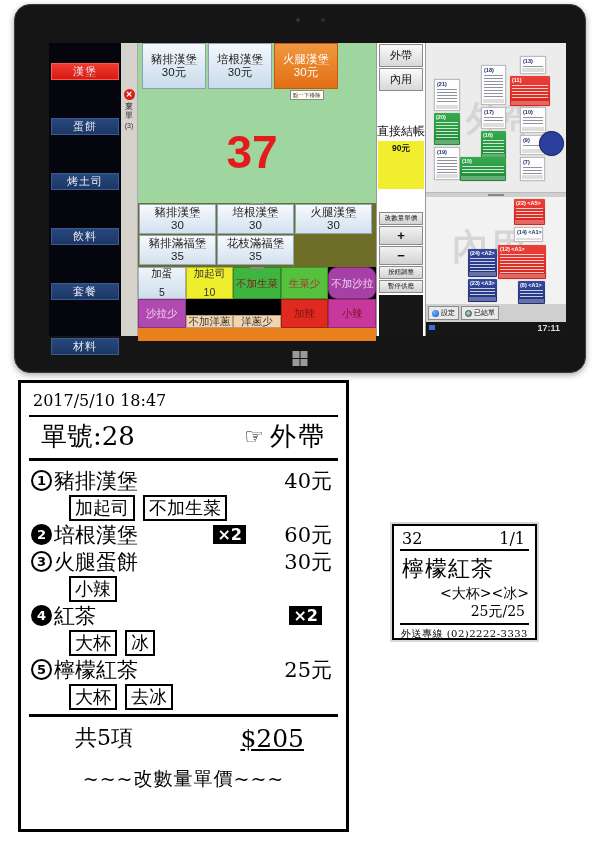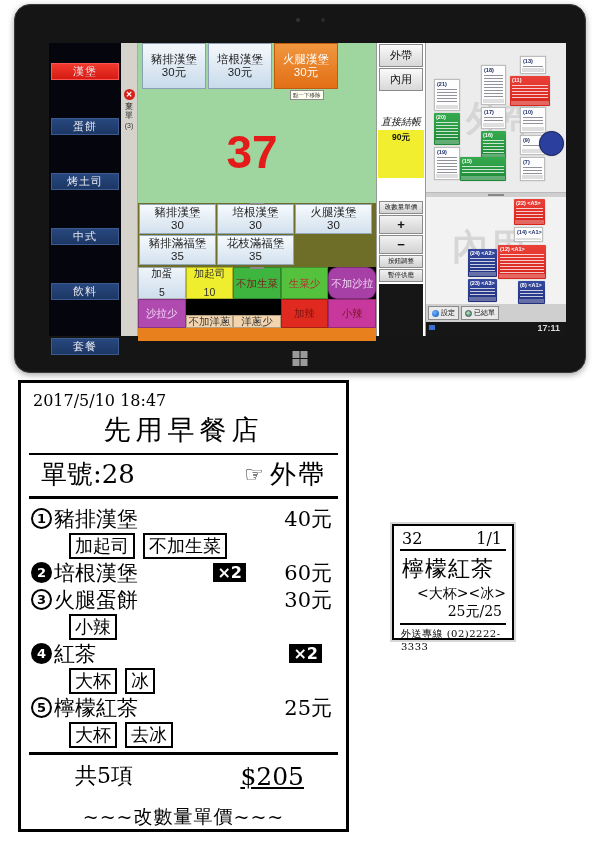--- a/index.html
+++ b/index.html
@@ -58,21 +58,21 @@
   .tp-m2    { background:#b04ab0; color:#f0d4f0; }
   .tp-p     { background:#f2d4ae; color:#3a3a3a;margin-top:16px; }
   .tp-r     { background:#e02a20; color:#7d1410; }
   .tp-r2    { background:#c8389c; color:#7d1420; }
   .orange-strip { flex:0 0 13px; background:#e8801e; }
 
   
   .actions { width:50px; background:#fff; border-left:1px solid #9a9a9a; border-right:1px solid #9a9a9a; display:flex; flex-direction:column; }
   .act-btn { height:23px; margin:1px 2px 0 2px; background:linear-gradient(#fafafa,#d8d8d8); border:1px solid #8a8a8a;
              font-size:11px; color:#111; display:flex; align-items:center; justify-content:center; }
-  .chk-label { margin-top:24px; font-size:10px; color:#111; text-align:center;font-style:italic; }
+  .chk-label { margin-top:32px; font-size:12px; color:#111; text-align:center; }
   .chk-amt { height:48px; margin:1px 1px 0 1px; background:#f0ee2e; font-size:8.5px; font-weight:bold; color:#111; text-align:center; padding-top:2px; }
   .act-spacer { height:22px; }
   .sm-btn { height:13px; margin:1px 2px 0 2px; background:linear-gradient(#f2f2f2,#d2d2d2); border:1px solid #8a8a8a;
             font-size:6.5px; color:#111; display:flex; align-items:center; justify-content:center; }
   .pm-btn { height:19px; font-size:13px; font-weight:bold; }
   .act-black { flex:1; margin:2px 2px 0 2px; background:#161616; }
 
   
   .rpanel { flex:1; display:flex; flex-direction:column; background:#ececec; }
   .orders-top { position:relative; flex:0 0 150px; background:#ececec; overflow:hidden; border-bottom:1px solid #bbb; }
@@ -137,42 +137,41 @@
              font-family:"DejaVu Sans","Liberation Sans",sans-serif; }
   .r-price { width:76px; text-align:right; padding-right:4px; flex:none; }
   .r-mods { height:27px; margin-left:40px; display:flex; align-items:center; gap:8px; }
   .tag { border:2px solid #000; font-size:18px; line-height:22px; padding:0 4px; }
   .r-total { display:flex; align-items:center; margin:4px 2px 0 2px; }
   .r-total-label { font-size:22px; margin-left:44px; }
   .r-total-amt { margin-left:auto; font-size:25px; margin-right:32px;text-decoration:underline; }
   .r-thanks { text-align:center; font-size:19px; margin-top:13px; letter-spacing:1px; }
 
   
-  .sticker { position:absolute; left:392px; top:524px; width:122px; height:116px; background:#fff;
+  .sticker { position:absolute; left:392px; top:524px; width:145px; height:116px; background:#fff;
              border:2px solid #000; box-shadow:0 0 0 2px #d7d7d7; font-family:"DejaVu Serif","Liberation Serif",serif; color:#000; padding:3px 6px 0 6px; }
   .s-row1 { display:flex; justify-content:space-between; font-size:16px; border-bottom:2px solid #000; padding:0 4px 1px 2px; }
   .s-item { font-size:22px; margin:3px 0 0 2px; letter-spacing:1px; }
   .s-mods { font-size:14px; text-align:right; margin-top:1px; }
   .s-price { font-size:14px; text-align:right; margin:0 4px 2px 0; }
   .s-foot { border-top:2px solid #000; font-size:10px; padding:2px 0 0 1px; margin-top:2px; letter-spacing:0.5px; }
 </style>
 </head>
 <body>
 
 <div class="tablet">
   <div class="cam-dot"></div>
   <div class="cam-dot cam-dot2"></div>
 
   <div class="screen">
 
     <div class="sidebar">
       <div class="side-btn sel">漢堡</div>
       <div class="side-btn">蛋餅</div>
       <div class="side-btn">烤土司</div>
-      <div class="side-btn">中式</div>
       <div class="side-btn">飲料</div>
       <div class="side-btn">套餐</div>
       <div class="side-btn">材料</div>
       <div class="side-btn">其他</div>
     </div>
 
     <div class="discard">
       <div class="xcircle">✕</div>
       <div class="v-label">棄單</div>
       <div class="v-count">(3)</div>
@@ -397,21 +396,20 @@
   <div class="win-logo">
       <div></div>
       <div></div>
       <div></div>
       <div></div>
     </div>
 </div>
 
 <div class="receipt">
   <div class="r-date">2017/5/10  18:47</div>
-  <div class="r-store">先用早餐店</div>
   <div class="hr1"></div>
   <div class="r-order">
     <span>單號:28</span>
     <span class="r-hand">☞</span>
     <span class="r-type">外帶</span>
   </div>
   <div class="hr2"></div>
 
   <div class="r-item">
     <span class="cnum">1</span>

